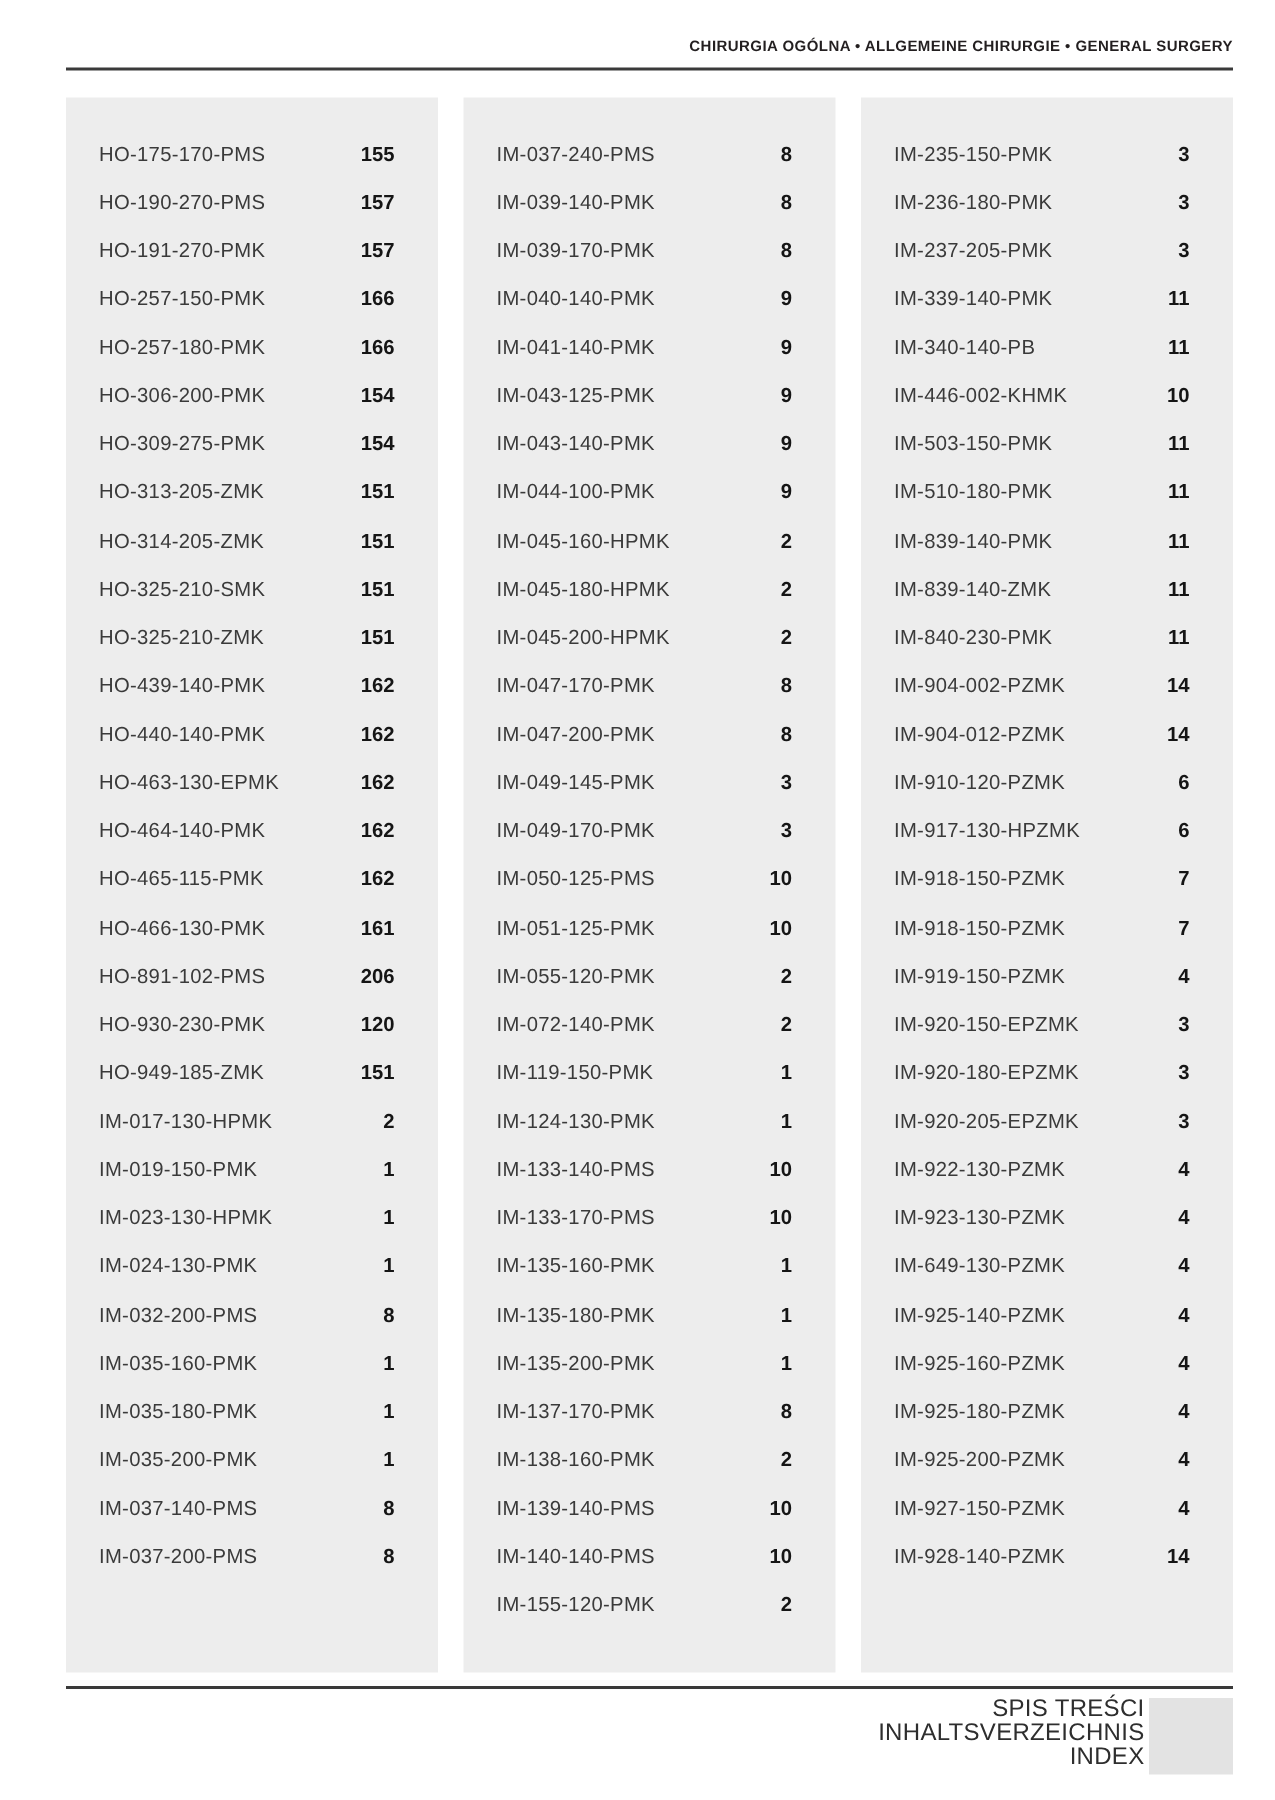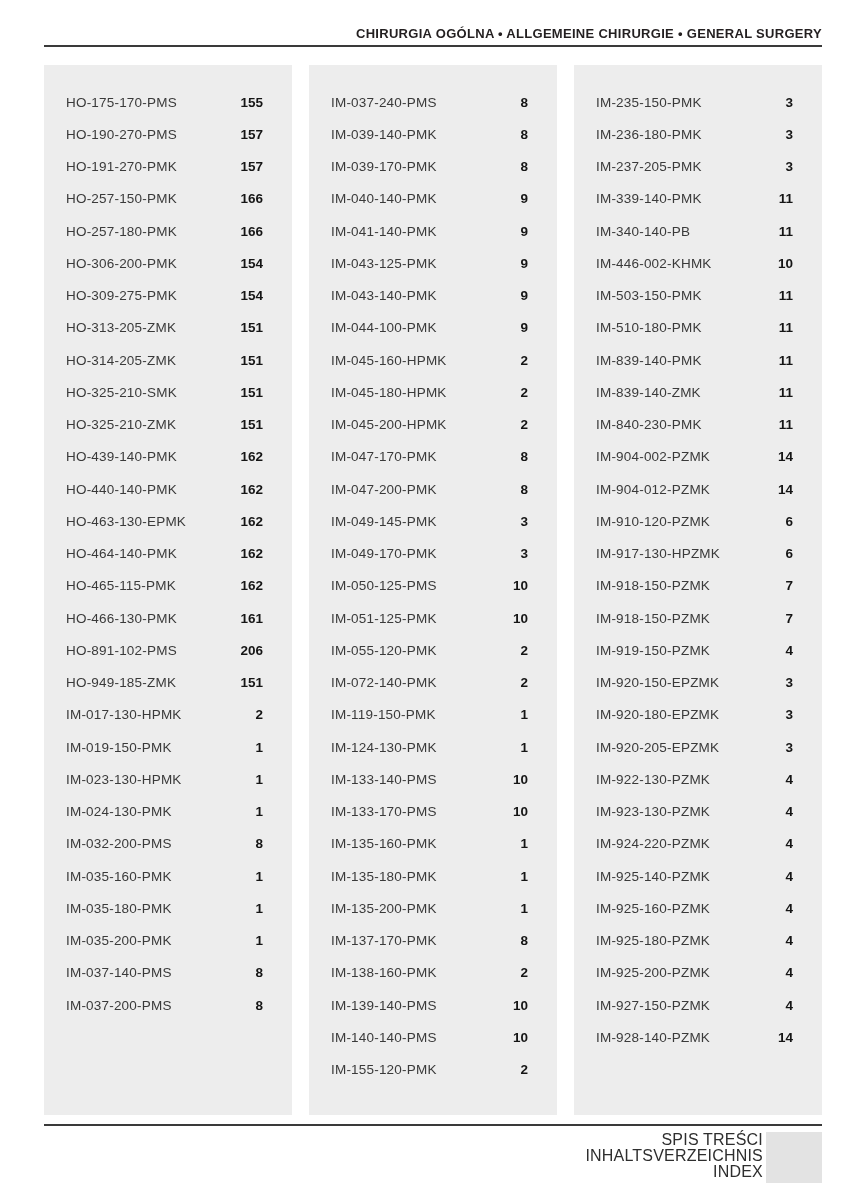--- a/index.html
+++ b/index.html
@@ -9,21 +9,21 @@
     background: #ffffff;
     font-family: "Liberation Sans", sans-serif;
     overflow: hidden;
   }
 
   
   .header-title {
     position: absolute;
     top: 26px;
     right: 28px;
-    font-size: 13px;
+    font-size: 10px;
     font-weight: bold;
     letter-spacing: 0.3px;
     color: #231f20;
     white-space: nowrap;
   }
   .rule {
     position: absolute;
     left: 44px;
     right: 28px;
     height: 2px;
@@ -162,20 +162,24 @@
       </div>
       <div class="index-row">
         <span class="code">HO-466-130-PMK</span>
         <span class="pagenum">161</span>
       </div>
       <div class="index-row">
         <span class="code">HO-891-102-PMS</span>
         <span class="pagenum">206</span>
       </div>
       <div class="index-row">
+        <span class="code">HO-930-230-PMK</span>
+        <span class="pagenum">120</span>
+      </div>
+      <div class="index-row">
         <span class="code">HO-949-185-ZMK</span>
         <span class="pagenum">151</span>
       </div>
       <div class="index-row">
         <span class="code">IM-017-130-HPMK</span>
         <span class="pagenum">2</span>
       </div>
       <div class="index-row">
         <span class="code">IM-019-150-PMK</span>
         <span class="pagenum">1</span>
@@ -426,21 +430,21 @@
       </div>
       <div class="index-row">
         <span class="code">IM-922-130-PZMK</span>
         <span class="pagenum">4</span>
       </div>
       <div class="index-row">
         <span class="code">IM-923-130-PZMK</span>
         <span class="pagenum">4</span>
       </div>
       <div class="index-row">
-        <span class="code">IM-924-220-PZMK</span>
+        <span class="code">IM-649-130-PZMK</span>
         <span class="pagenum">4</span>
       </div>
       <div class="index-row">
         <span class="code">IM-925-140-PZMK</span>
         <span class="pagenum">4</span>
       </div>
       <div class="index-row">
         <span class="code">IM-925-160-PZMK</span>
         <span class="pagenum">4</span>
       </div>

